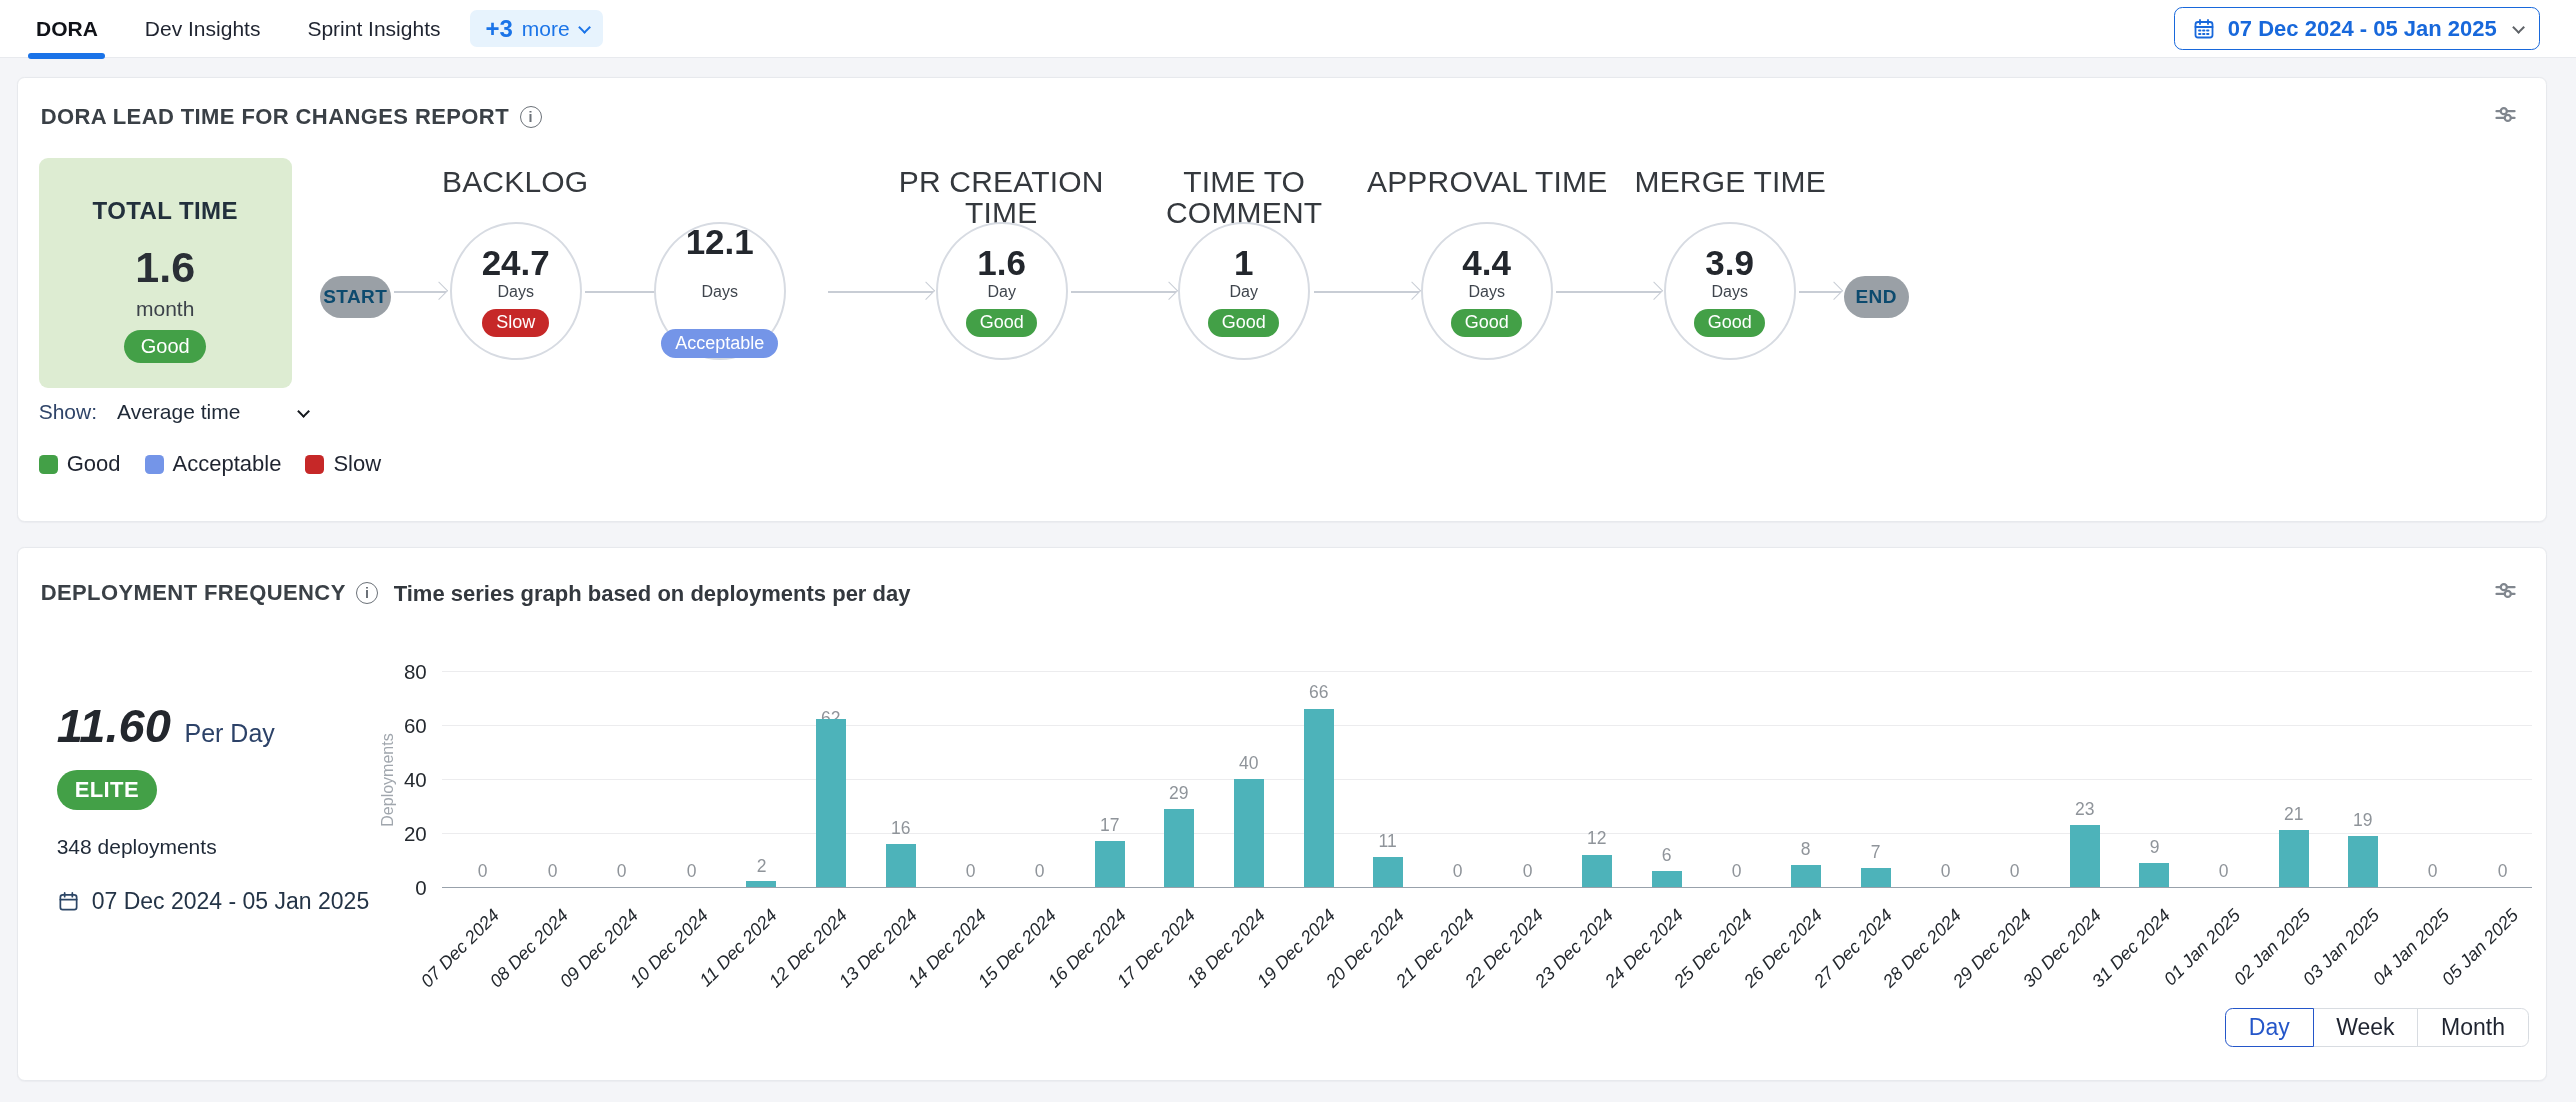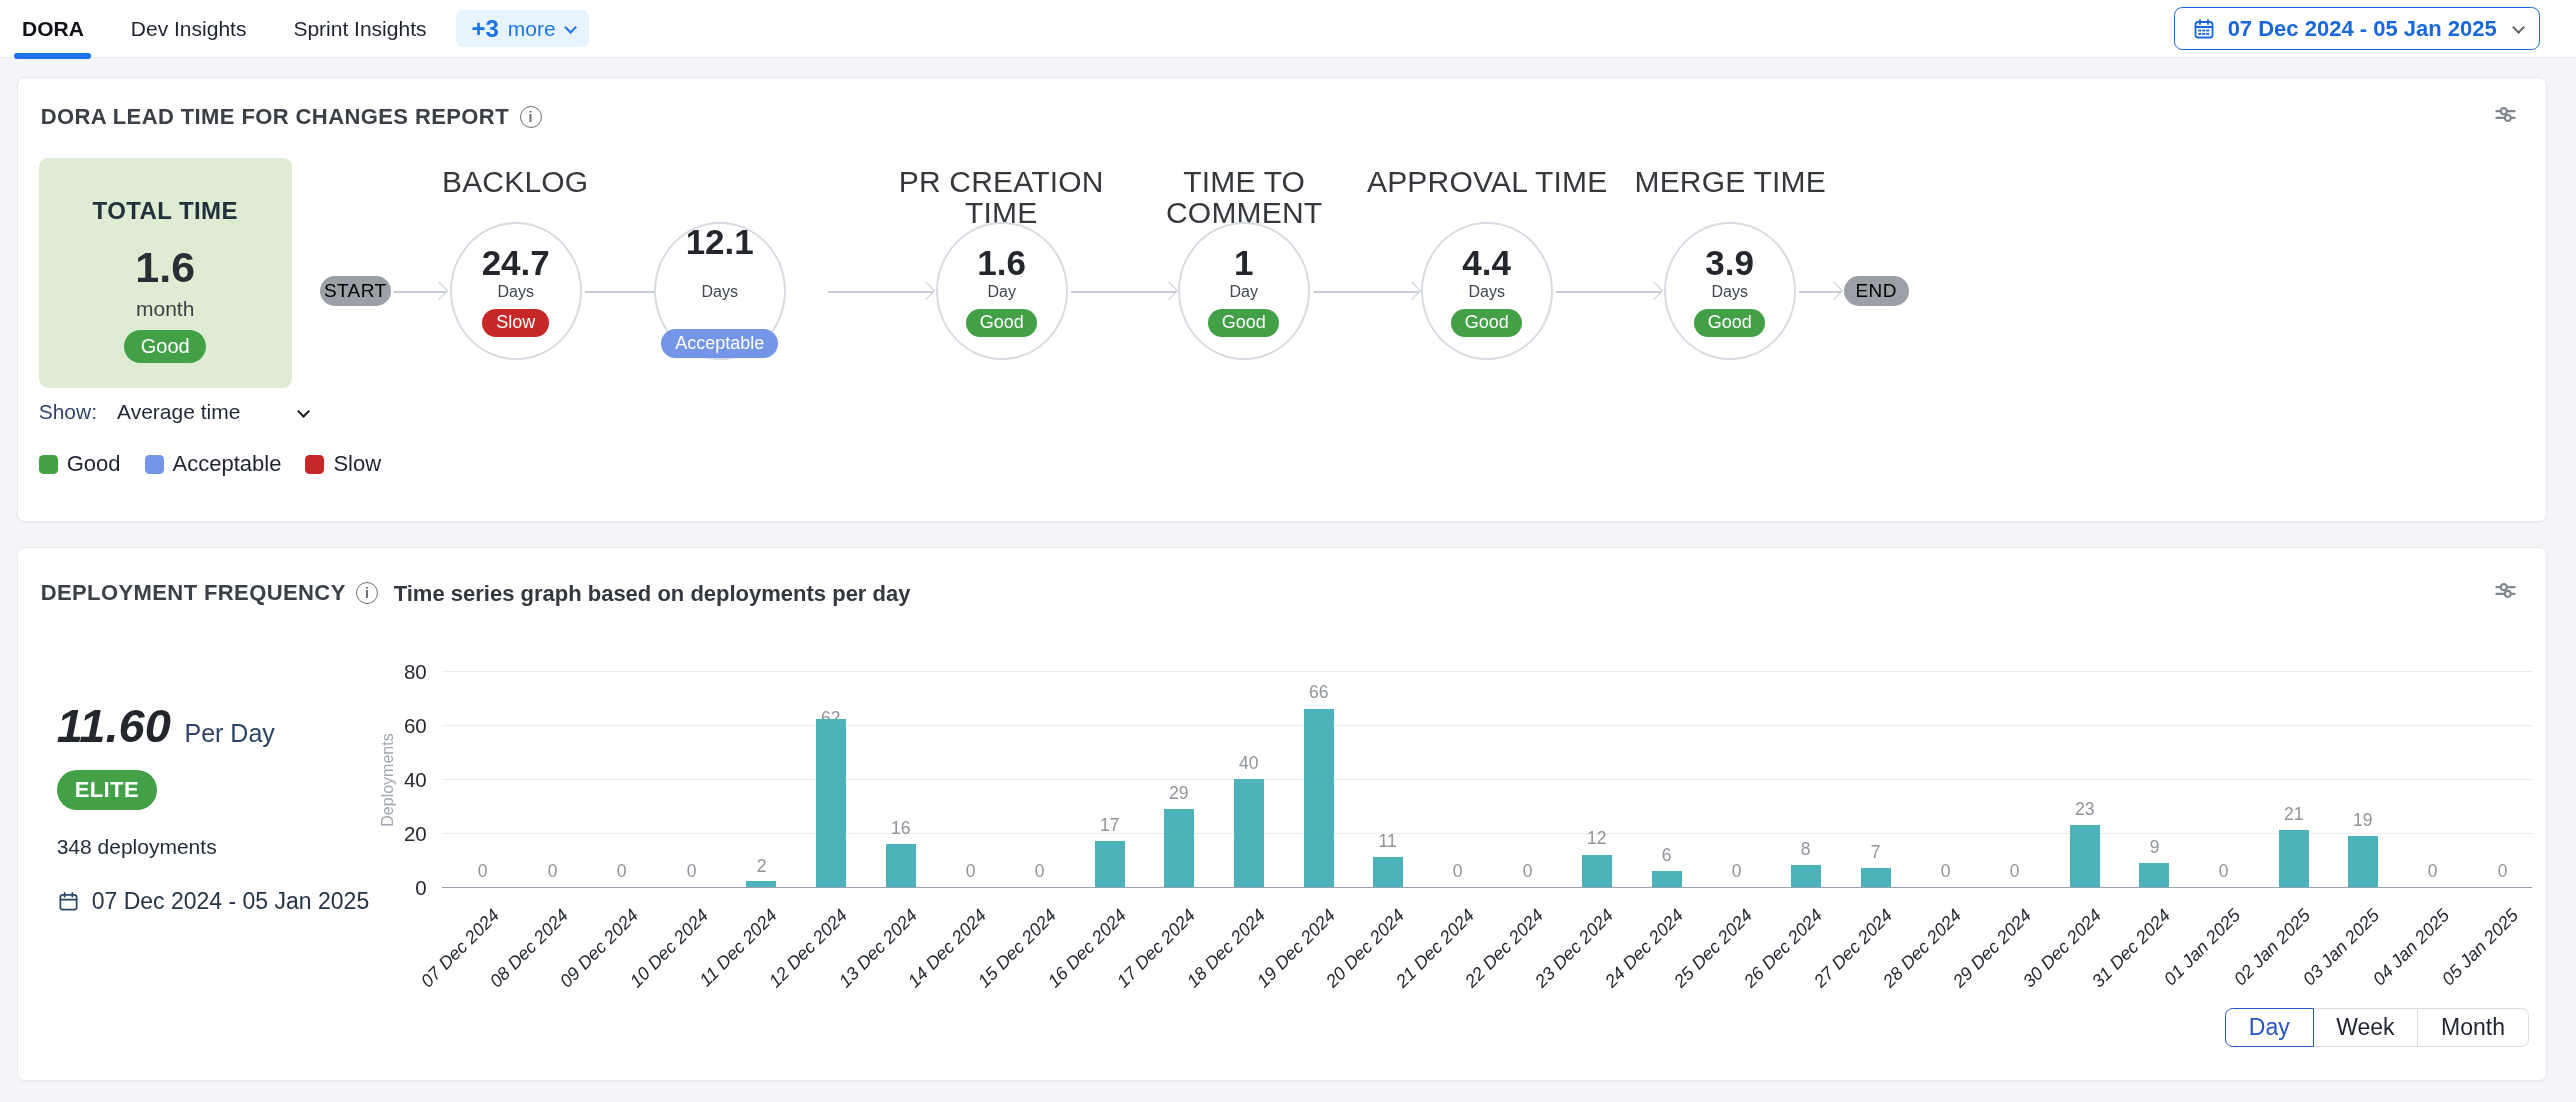--- a/index.html
+++ b/index.html
@@ -9,21 +9,21 @@
     background: #f4f5f8;
     color: #22272e;
     overflow: hidden;
   }
   .page { position: relative; width: 2576px; height: 1102px; }
 
   
   .topbar {
     position: absolute; top: 0; left: 0; right: 0; height: 58px;
     background: #fff; border-bottom: 1.5px solid #e8eaee;
-    display: flex; align-items: center; padding: 0 36px 0 22px;
+    display: flex; align-items: center; padding: 0 36px 0 36px;
   }
   .tabs { display: flex; align-items: center; gap: 47px; height: 100%; }
   .tab {
     position: relative; height: 100%; display: flex; align-items: center;
     font-size: 21px; color: #1f2430; font-weight: 500; cursor: pointer; white-space: nowrap;
   }
   .tab.active { font-weight: 700; color: #101218; }
   .tab.active::after {
     content: ""; position: absolute; left: -7.6px; right: -7.6px; bottom: -1.5px;
     height: 5.3px; border-radius: 3px; background: #1a73e8;
@@ -99,22 +99,22 @@
   }
   .flow-circle {
     position: absolute; top: 144px; width: 132px; height: 138px;
     border: 2.3px solid #d7dbe2; border-radius: 50%; background: #fff;
     display: flex; flex-direction: column; align-items: center; justify-content: center;
   }
   .flow-circle .v { font-size: 35px; font-weight: 600; color: #23272d; line-height: 1.05; }
   .flow-circle .u { font-size: 16px; color: #3f454d; margin-top: 1.5px; }
   .flow-circle .status-pill { margin-top: 7.6px; padding: 3.8px 13.7px; font-size: 18px; }
   .flow-pill {
-    position: absolute; top: 198px; height: 30px; border-radius: 758px;
-    background: #9aa0a6; color: #000000; font-size: 19px; font-weight: 400; letter-spacing: 0.4px;
+    position: absolute; top: 198px; height: 42px; border-radius: 758px;
+    background: #9aa0a6; color: #0c4a6e; font-size: 19px; font-weight: 700; letter-spacing: 0.4px;
     display: flex; align-items: center; justify-content: center;
   }
   .arrow { position: absolute; top: 213px; height: 1.5px; background: #c8cdd5; }
   .arrow::after {
     content: ""; position: absolute; right: 0; top: 50%; width: 12px; height: 12px;
     border-top: 1.5px solid #c8cdd5; border-right: 1.5px solid #c8cdd5;
     transform: translate(0,-50%) rotate(45deg); transform-origin: 60% 40%;
   }
 
   

